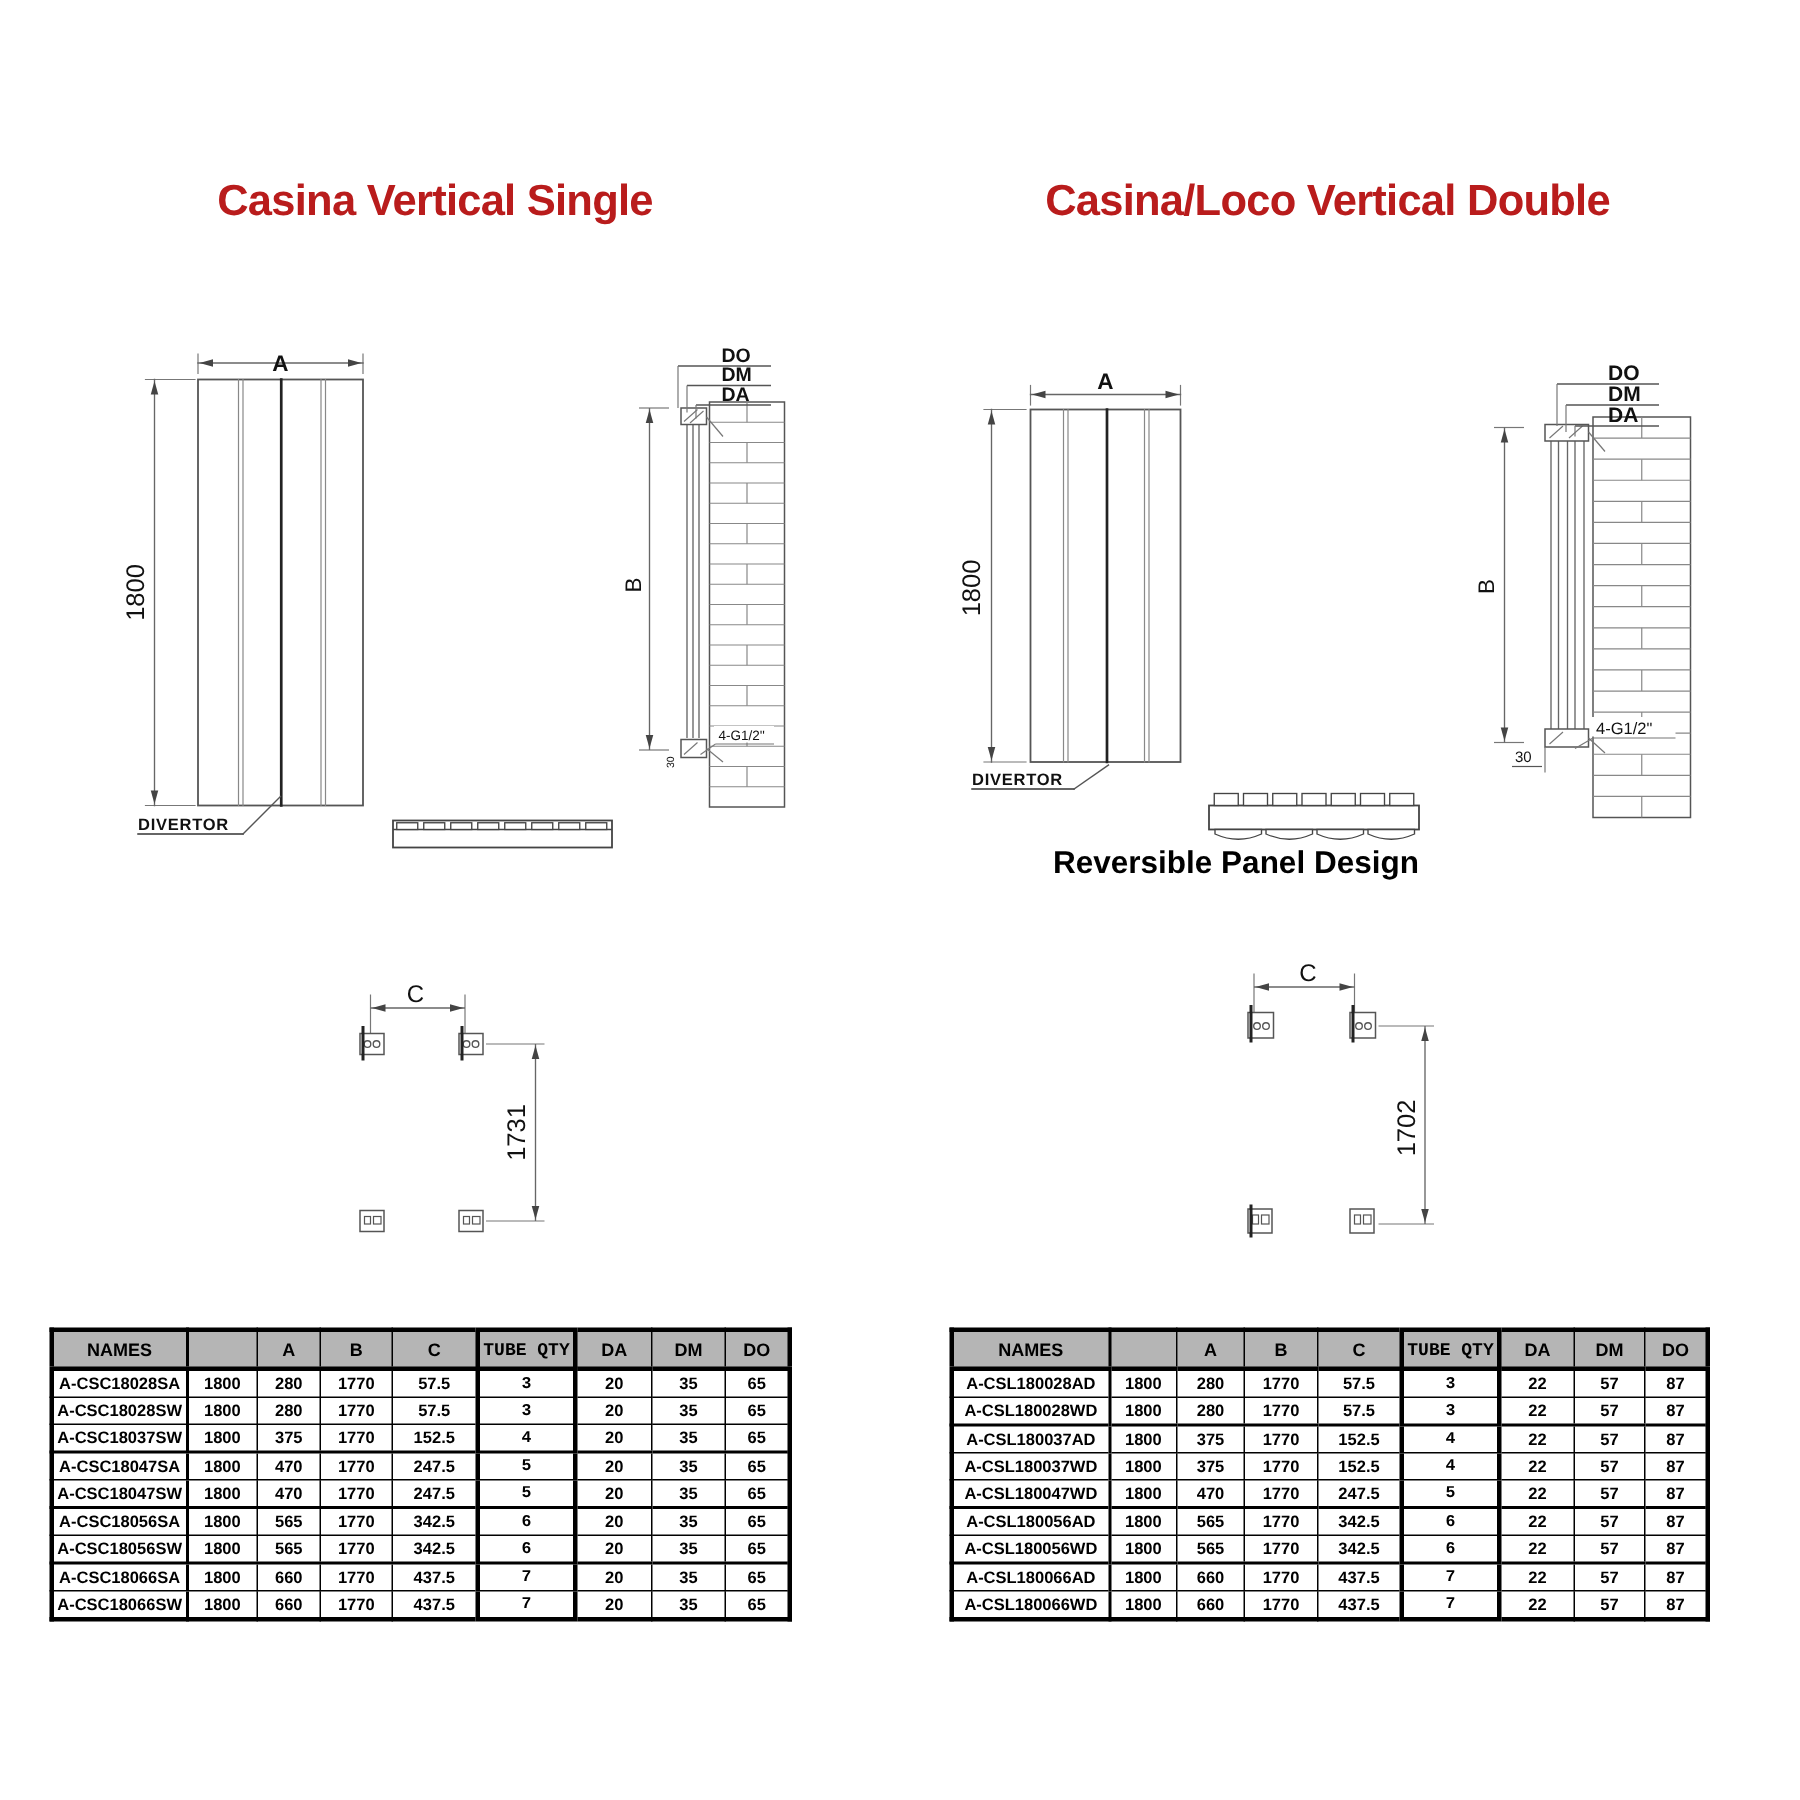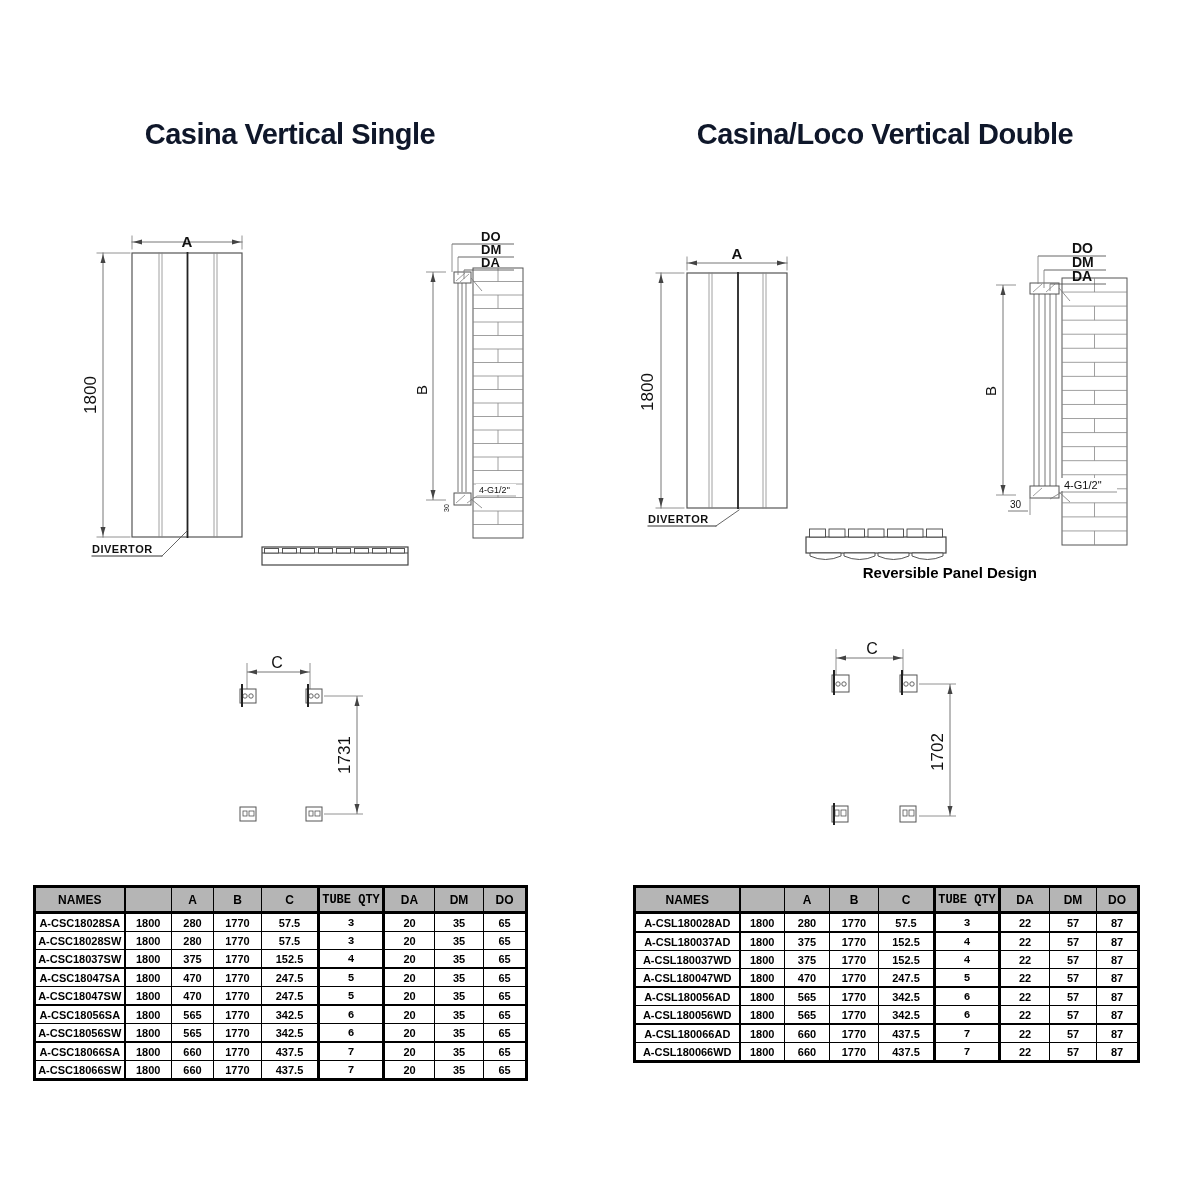--- a/index.html
+++ b/index.html
@@ -1,23 +1,23 @@
 <!DOCTYPE html>
 <html><head>
 <meta charset="utf-8">
 <style>
   html,body{margin:0;padding:0;}
   body{
     width:1200px;height:1200px;position:relative;background:#ffffff;
     font-family:"Liberation Sans",sans-serif;color:#000;
   }
-  .title{position:absolute;font-weight:bold;font-size:29px;letter-spacing:-0.5px;text-align:center;color:#0f172a;}
+  .title{position:absolute;font-weight:bold;font-size:29px;letter-spacing:-0.5px;text-align:center;color:#b91c1c;}
   #title-left{left:60px;top:118px;width:460px;}
   #title-right{left:620px;top:118px;width:530px;}
-  .caption{position:absolute;left:702px;top:564px;width:335px;text-align:right;font-weight:bold;font-size:15px;}
+  .caption{position:absolute;left:702px;top:564px;width:335px;text-align:left;font-weight:bold;font-size:21px;}
   svg.drawing{position:absolute;left:0;top:0;}
   svg text{fill:#111;font-family:"Liberation Sans",sans-serif;}
   .spec-table{position:absolute;border-collapse:collapse;table-layout:fixed;background:#fff;}
   #table-left{left:33px;top:885px;width:495px;}
   #table-right{left:633px;top:885px;width:507px;}
   .spec-table th{
     background:#b5b5b5;border:1px solid #000;border-bottom:3px solid #000;
     height:23px;font-size:12px;font-weight:bold;text-align:center;padding:0;
   }
   .spec-table td{
@@ -498,20 +498,31 @@
         <td class="c0">A-CSL180028AD</td>
         <td class="c1">1800</td>
         <td class="c2">280</td>
         <td class="c3">1770</td>
         <td class="c4">57.5</td>
         <td class="c5">3</td>
         <td class="c6">22</td>
         <td class="c7">57</td>
         <td class="c8">87</td>
       </tr>
+      <tr>
+        <td class="c0">A-CSL180028WD</td>
+        <td class="c1">1800</td>
+        <td class="c2">280</td>
+        <td class="c3">1770</td>
+        <td class="c4">57.5</td>
+        <td class="c5">3</td>
+        <td class="c6">22</td>
+        <td class="c7">57</td>
+        <td class="c8">87</td>
+      </tr>
       <tr class="group-start">
         <td class="c0">A-CSL180037AD</td>
         <td class="c1">1800</td>
         <td class="c2">375</td>
         <td class="c3">1770</td>
         <td class="c4">152.5</td>
         <td class="c5">4</td>
         <td class="c6">22</td>
         <td class="c7">57</td>
         <td class="c8">87</td>

